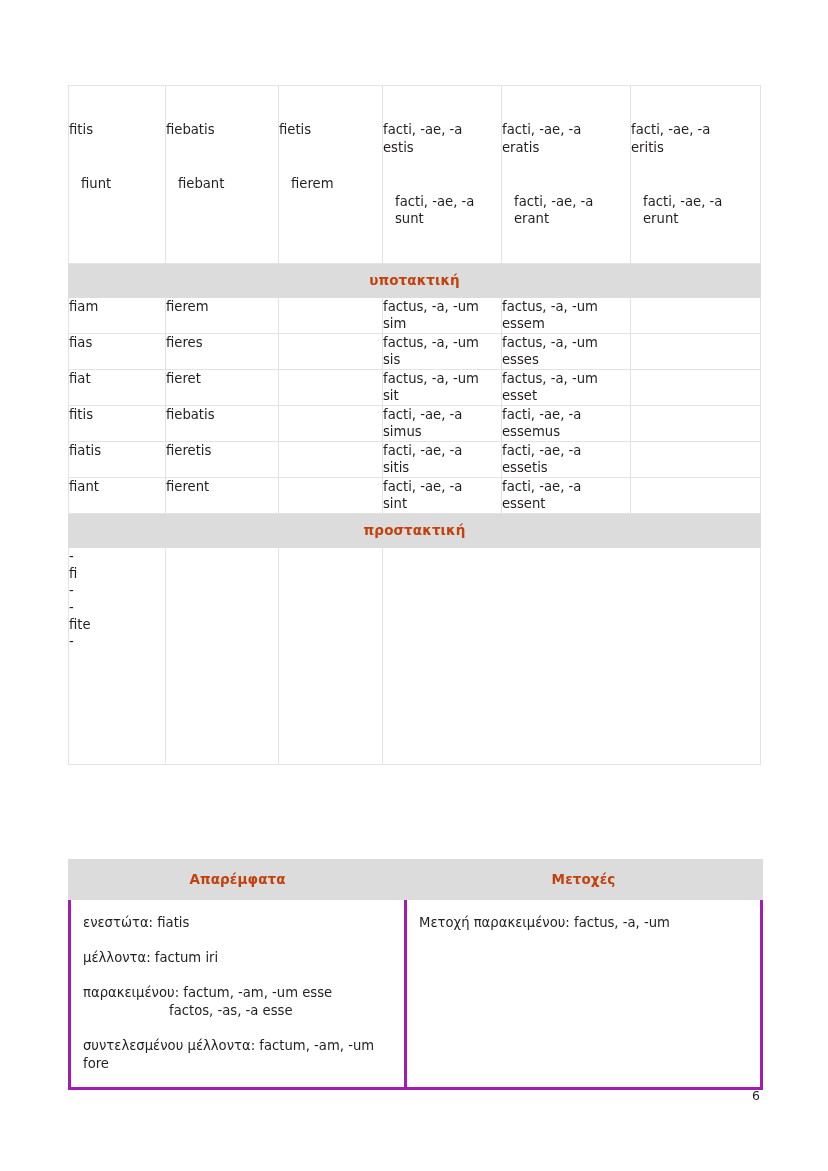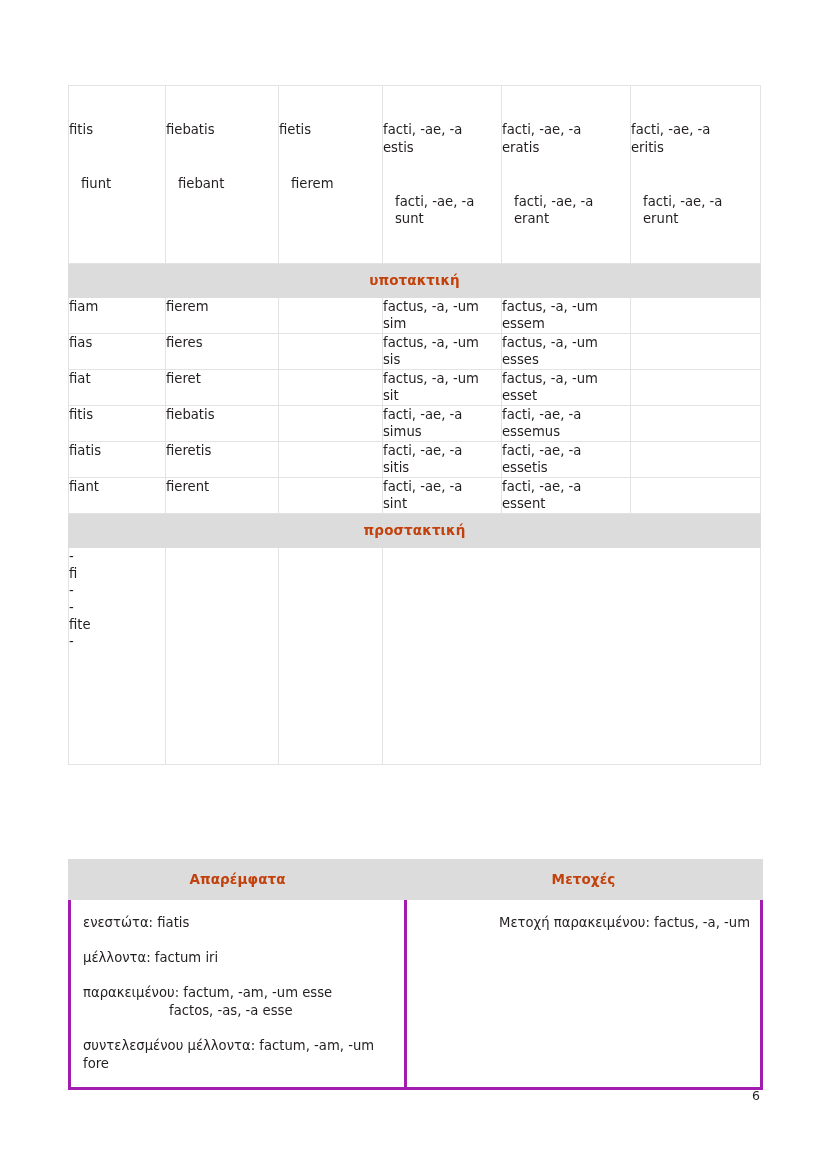--- a/index.html
+++ b/index.html
@@ -117,21 +117,20 @@
   }
   .inf-sub {
     display: block;
     padding-left: 86px;
   }
 
   .part-body {
     padding: 14px 10px 14px 12px;
     font-size: 13.2px;
     line-height: 18px;
-    text-align: right;
   }
 
   .page-number {
     position: absolute;
     left: 0;
     top: 1082px;
     width: 760px;
     text-align: right;
     font-size: 12.5px;
     color: #231f20;

